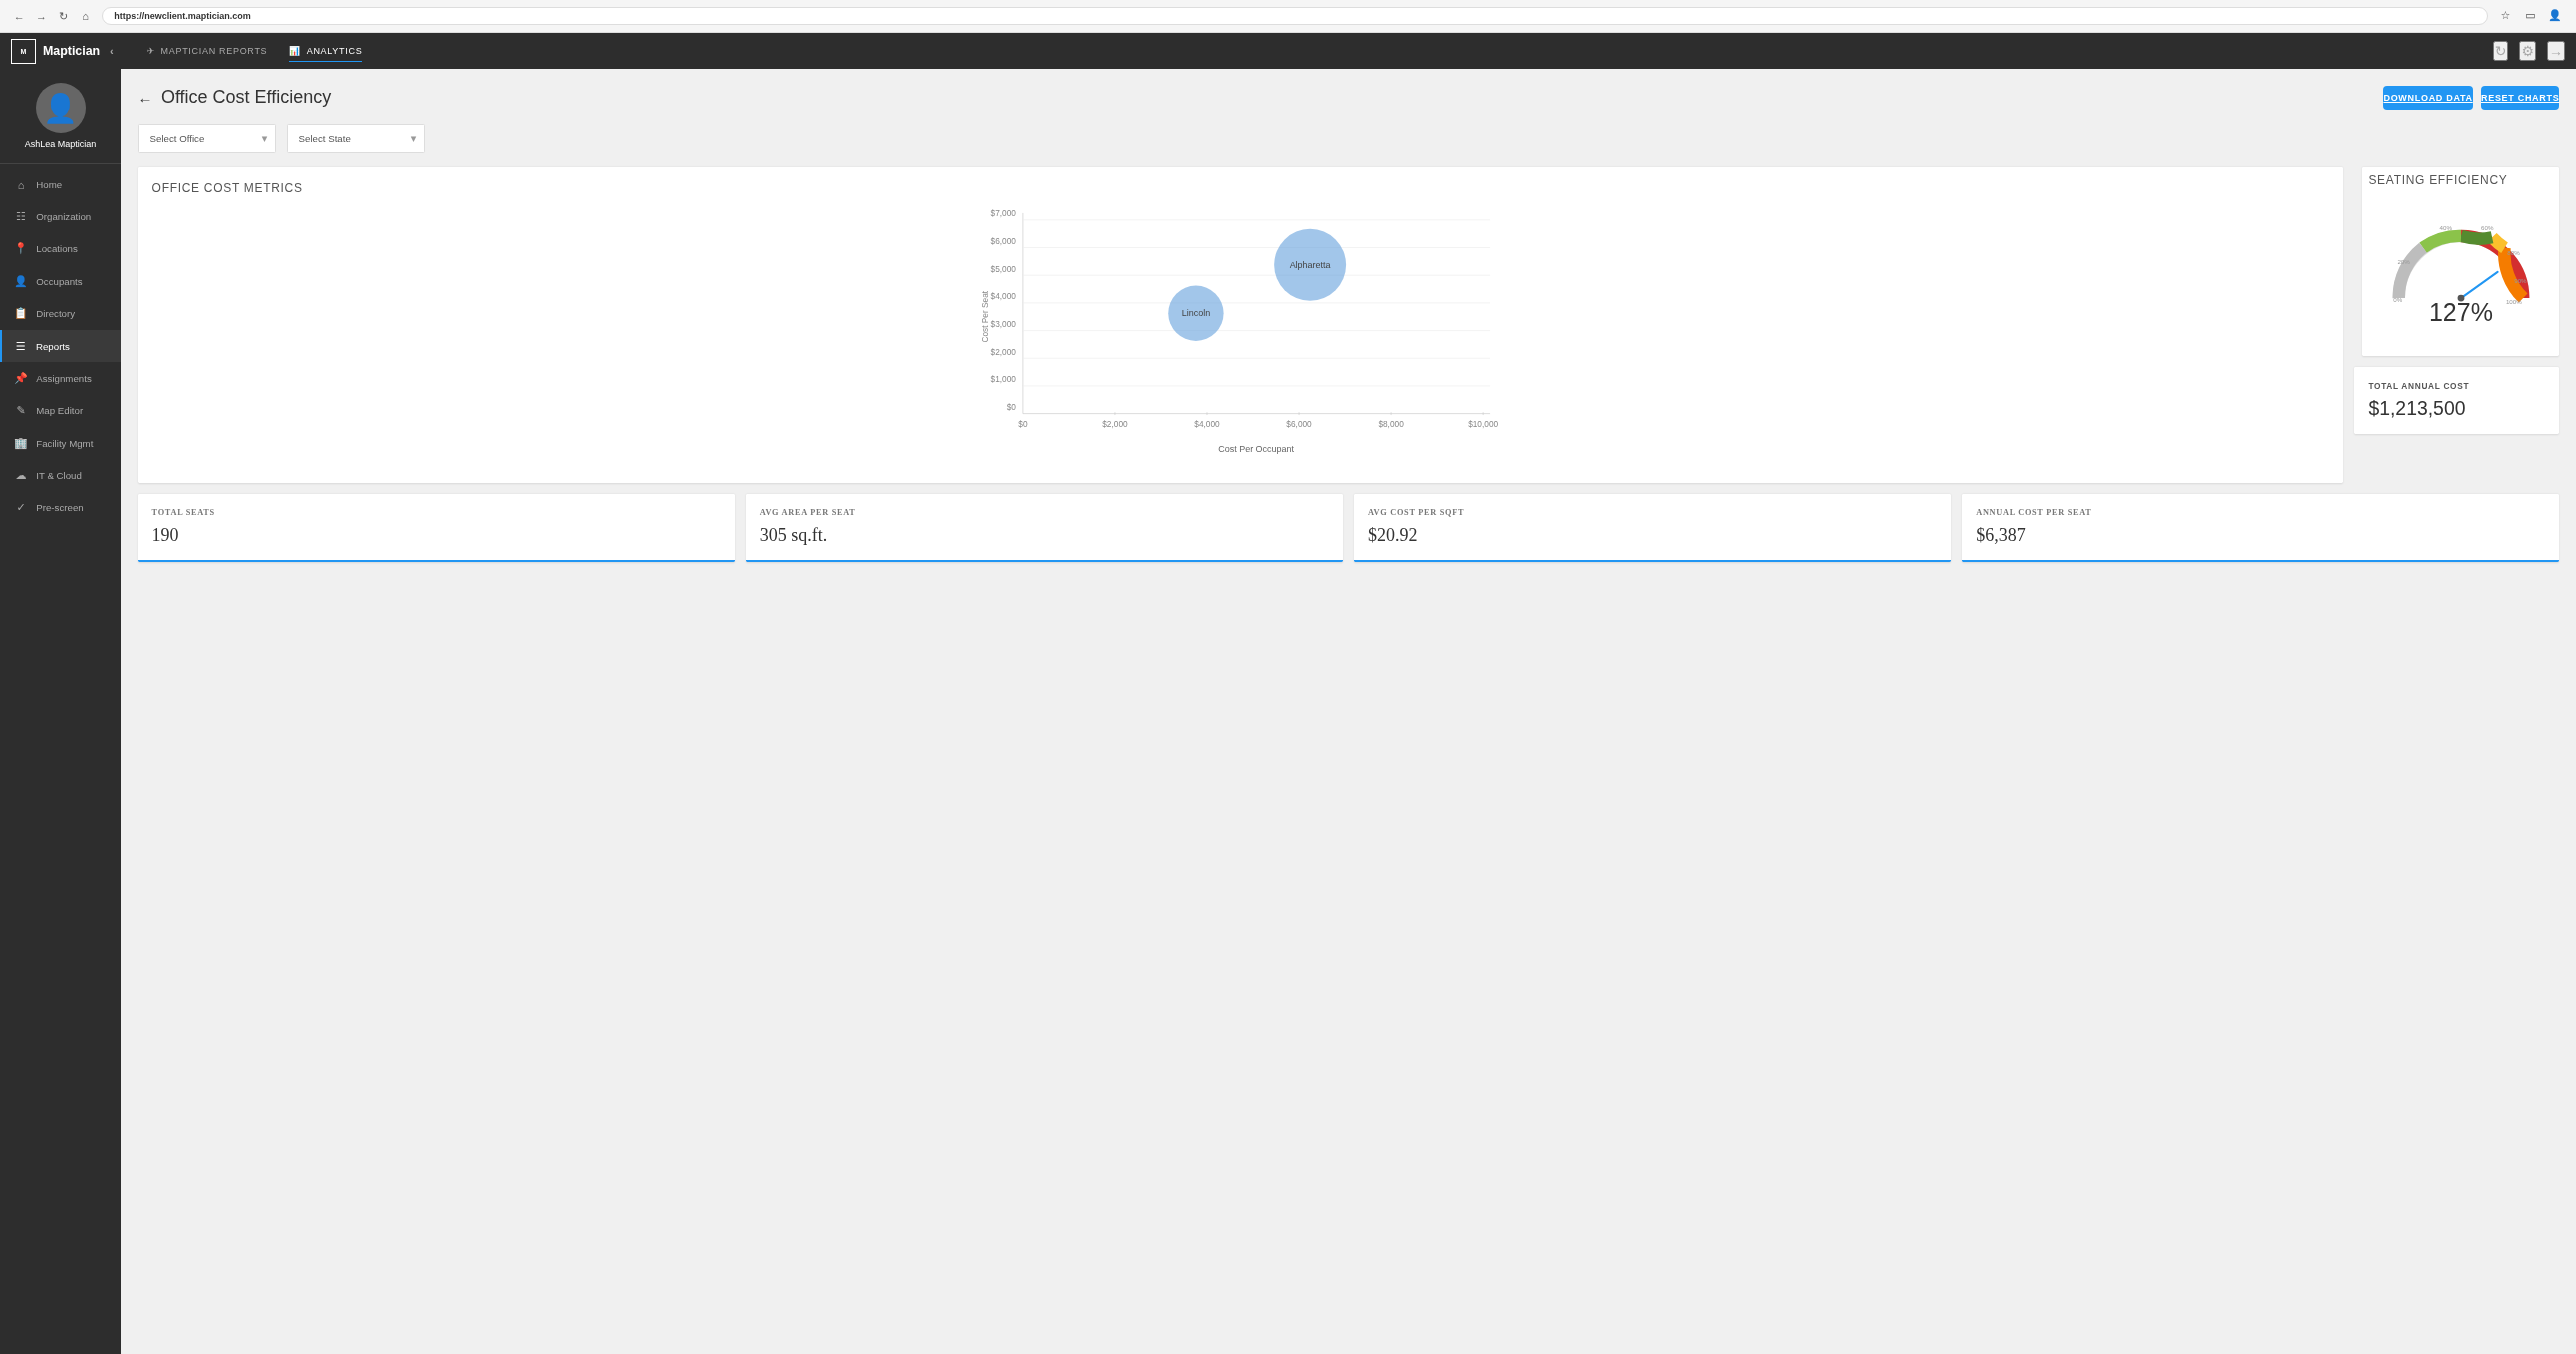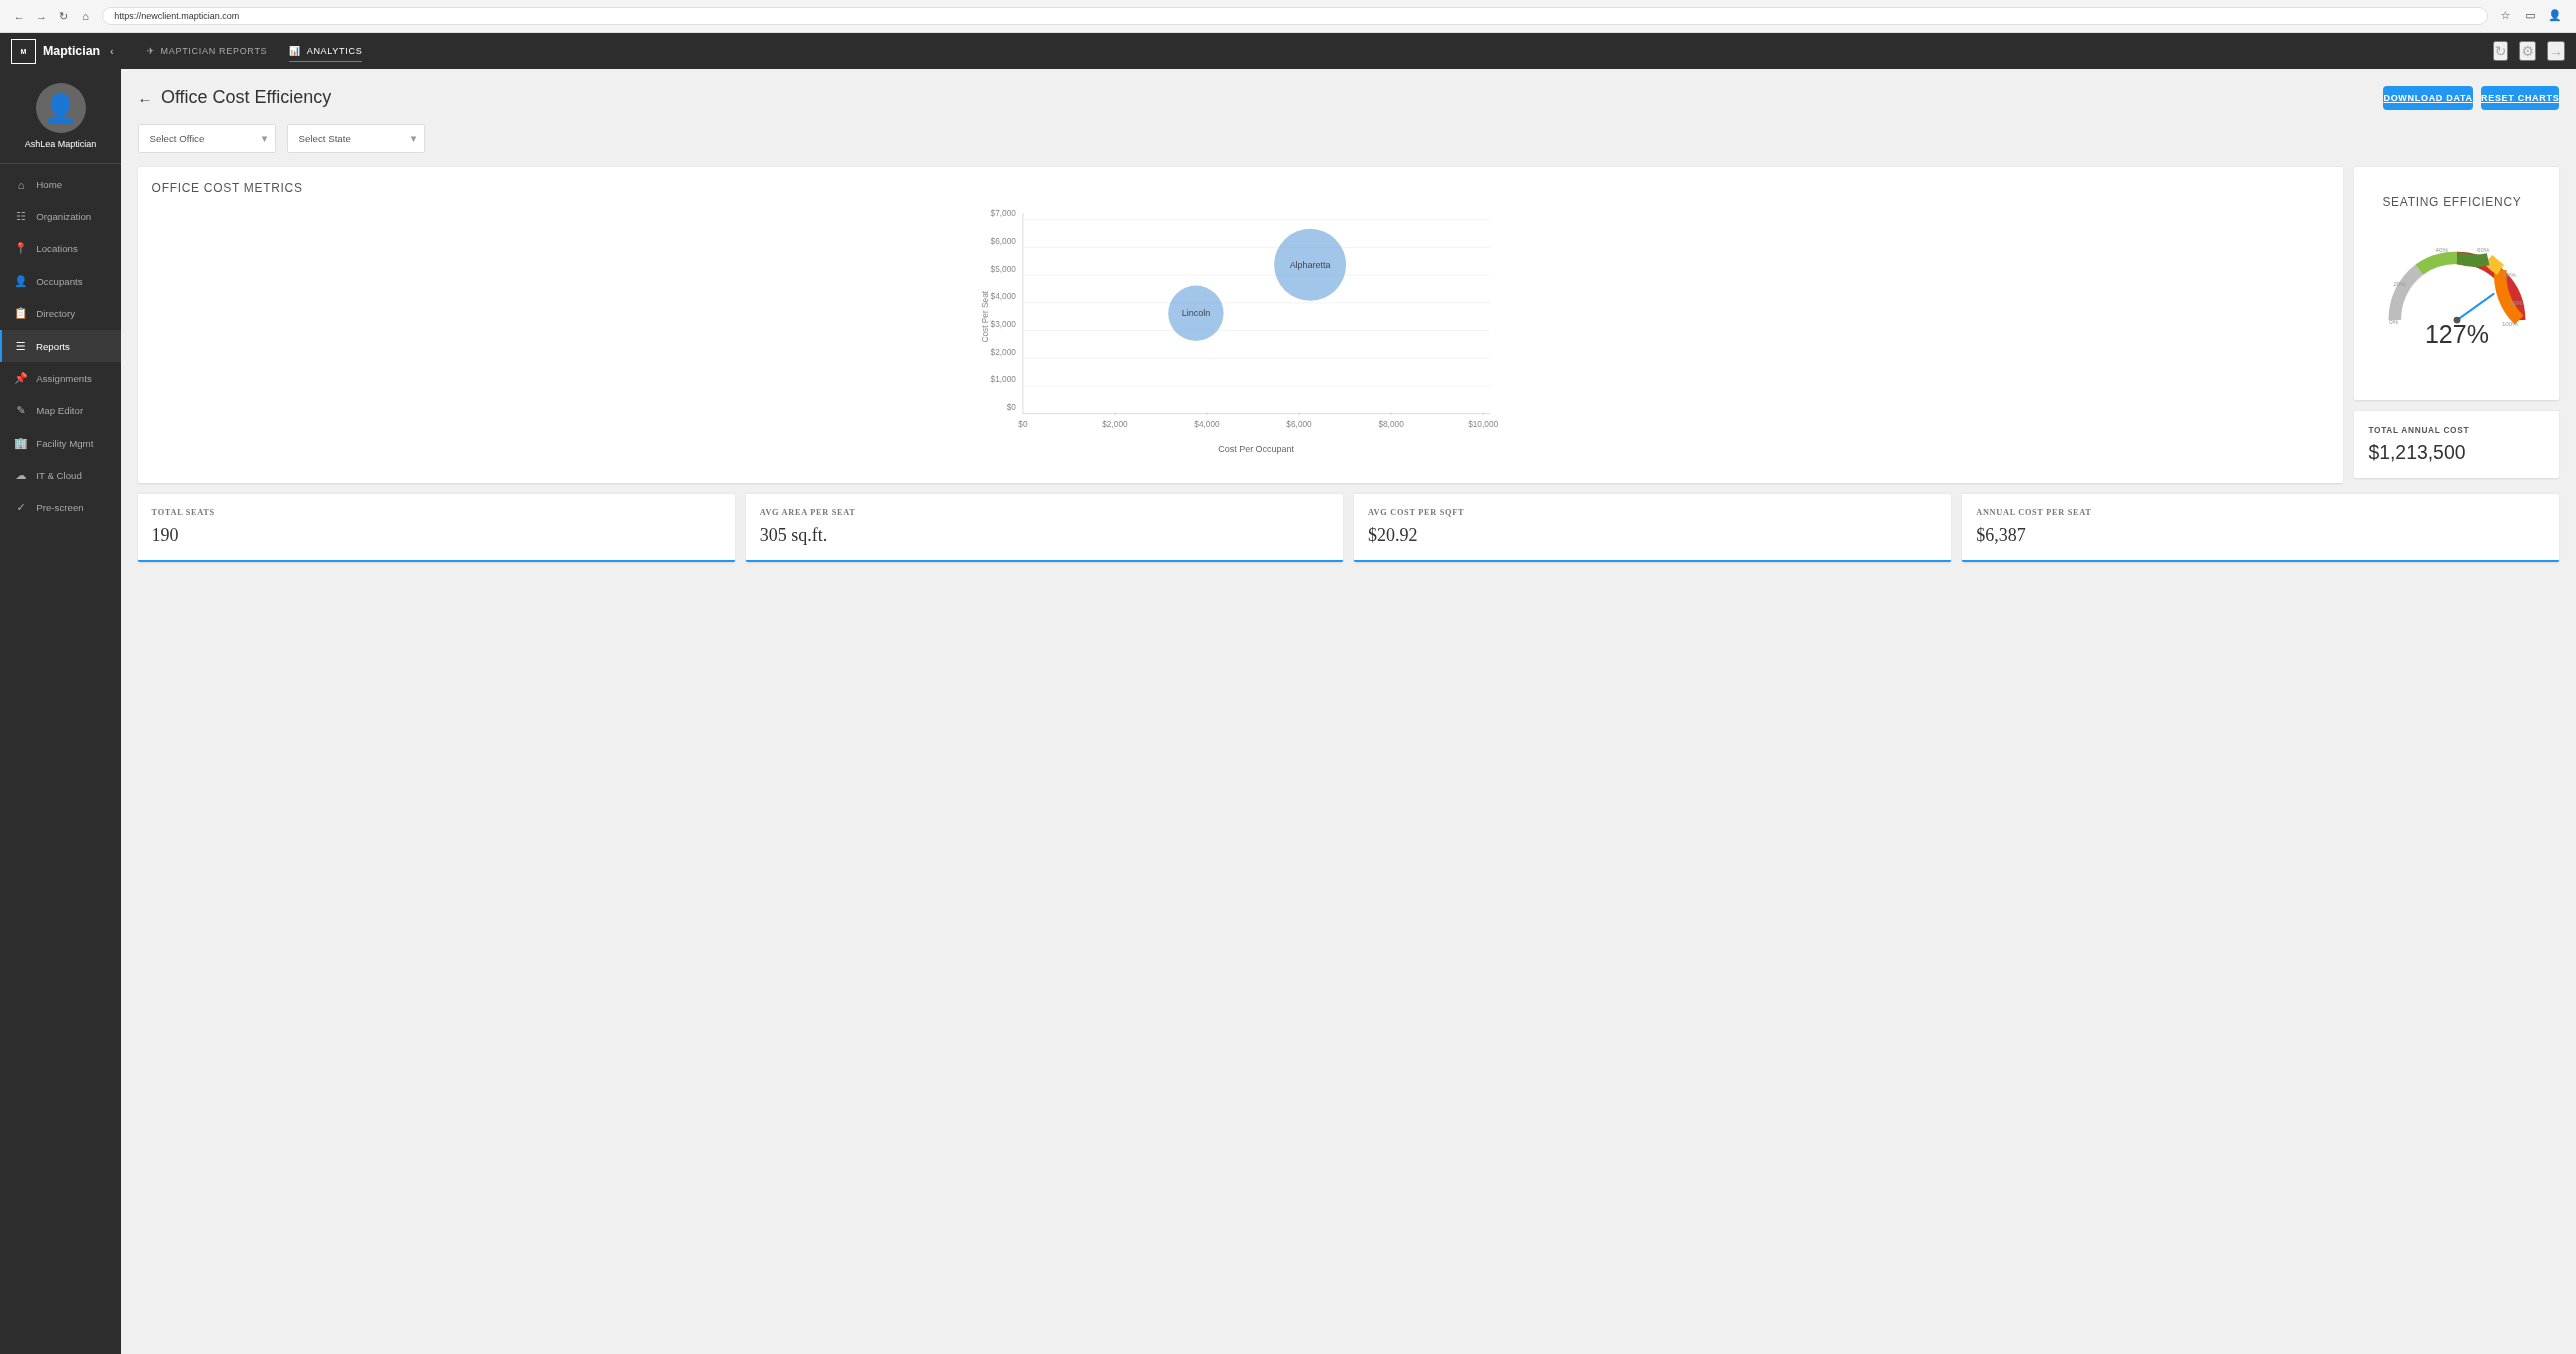--- a/index.html
+++ b/index.html
@@ -10,21 +10,21 @@
       background: #f5f5f5;
       border-bottom: 0.7px solid #ddd;
       padding: 5.5px 11px;
       display: flex;
       align-items: center;
       gap: 8.3px;
       height: 33px;
     }
     .browser-nav-btns { display: flex; gap: 5.5px; align-items: center; }
     .browser-btn { width: 16.6px; height: 16.6px; border: none; background: none; cursor: pointer; font-size: 11px; color: #555; display: flex; align-items: center; justify-content: center; }
-    .browser-url { flex: 1; background: white; border: 0.7px solid #ddd; border-radius: 14px; padding: 2.8px 11px; font-size: 9px; color: #333; display: flex; align-items: flex-start; }
+    .browser-url { flex: 1; background: white; border: 0.7px solid #ddd; border-radius: 14px; padding: 2.8px 11px; font-size: 9px; color: #333; display: flex; align-items: flex-start; font-weight: bold; }
     .browser-url-text { flex: 1; }
     .browser-actions { display: flex; gap: 5.5px; align-items: center; }
     .browser-action-btn { width: 19.4px; height: 19.4px; border: none; background: none; cursor: pointer; color: #555; font-size: 11px; display: flex; align-items: center; justify-content: center; }
 
     
     .app-container { display: flex; flex-direction: column; flex: 1; overflow: hidden; }
 
     
     .top-nav {
       background: #2d2d2d;
@@ -118,21 +118,21 @@
 
     
     .stats-row { display: flex; gap: 11px; }
     .stat-card { background: white; border-radius: 1.4px; box-shadow: 0 0.7px 2.1px rgba(0,0,0,0.1); padding: 14px; flex: 1; border-bottom: 2.1px solid #2196F3; font-family: Liberation Serif, serif; }
     .stat-label { font-size: 8.3px; font-weight: 600; letter-spacing: 0.7px; color: #777; margin-bottom: 8.3px; }
     .stat-value { font-size: 18px; font-weight: 300; color: #333; }
 
     
     .right-panel { width: 205px; flex-shrink: 0; display: flex; flex-direction: column; gap: 0; }
 
-    .seating-card { background: white; border-radius: 1.4px; box-shadow: 0 0.7px 2.1px rgba(0,0,0,0.1); padding: 28px; }
+    .seating-card { background: white; border-radius: 1.4px; box-shadow: 0 0.7px 2.1px rgba(0,0,0,0.1); padding: 6px; margin-left: 8px; }
     .annual-cost-card { background: white; border-radius: 1.4px; box-shadow: 0 0.7px 2.1px rgba(0,0,0,0.1); padding: 14px; margin-top: 11px; }
 
     
     .person-icon { font-size: 28px; color: #888; }
 
     
     .sidebar-item.active { padding-left: 11.7px; }
   </style>
 </head>
 <body>

